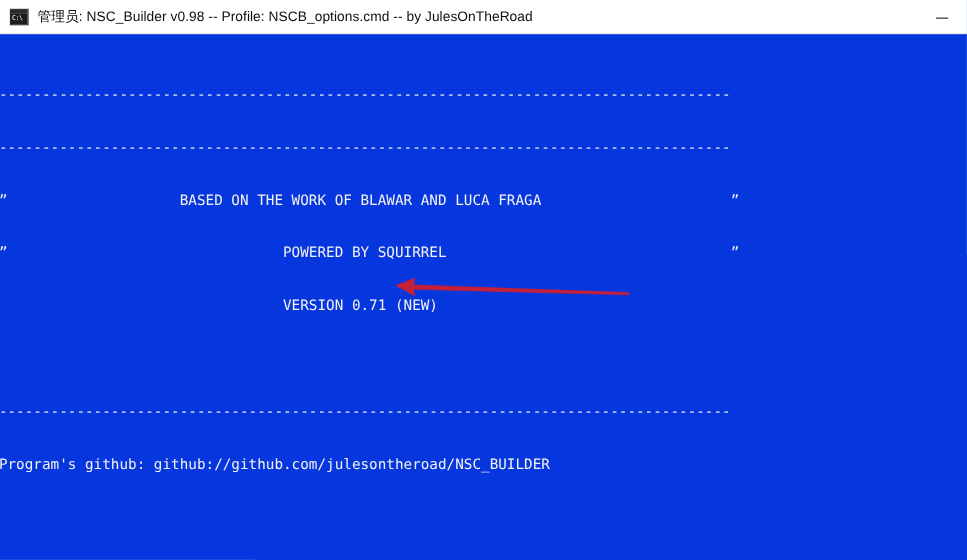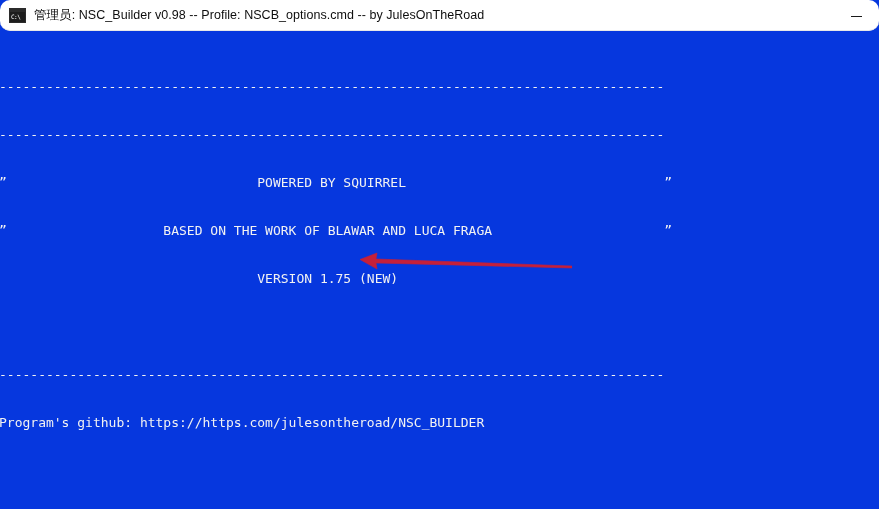--- a/index.html
+++ b/index.html
@@ -27,21 +27,20 @@
   #titlebar {
     position: absolute;
     left: 0; top: 0;
     width: 879px;
     height: 31px;
     background: #ffffff;
     border-bottom: 1px solid #e8e8e8;
     display: flex;
     align-items: center;
     box-sizing: border-box;
-    border-radius: 10px;
   }
   #app-icon {
     width: 17px;
     height: 15px;
     margin-left: 9px;
     margin-right: 8px;
     flex: 0 0 auto;
     position: relative;
     background: #ffffff;
     border: 1px solid #2b2b2b;
@@ -151,26 +150,26 @@
       <div id="btn-minimize">
         <span class="glyph"></span>
       </div>
     </div>
   </div>
 
   <div id="console">
 
     <div class="row rule">-------------------------------------------------------------------------------------</div>
     <div class="row rule">-------------------------------------------------------------------------------------</div>
+    <div class="row" id="row-based"><span>”</span><span>                    BASED ON THE WORK OF BLAWAR AND LUCA FRAGA</span><span>                      ”</span></div>
     <div class="row" id="row-powered"><span>”</span><span>                                POWERED BY SQUIRREL</span><span>                                 ”</span></div>
-    <div class="row" id="row-based"><span>”</span><span>                    BASED ON THE WORK OF BLAWAR AND LUCA FRAGA</span><span>                      ”</span></div>
-    <div class="row" id="row-version"><span>                                 VERSION 1.75 (NEW)</span></div>
+    <div class="row" id="row-version"><span>                                 VERSION 0.71 (NEW)</span></div>
     <div class="row blank"> </div>
     <div class="row rule">-------------------------------------------------------------------------------------</div>
-    <div class="row">Program's github: https://https.com/julesontheroad/NSC_BUILDER</div>
+    <div class="row">Program's github: github://github.com/julesontheroad/NSC_BUILDER</div>
     
     
     
     
     
     
 
     
     
     

